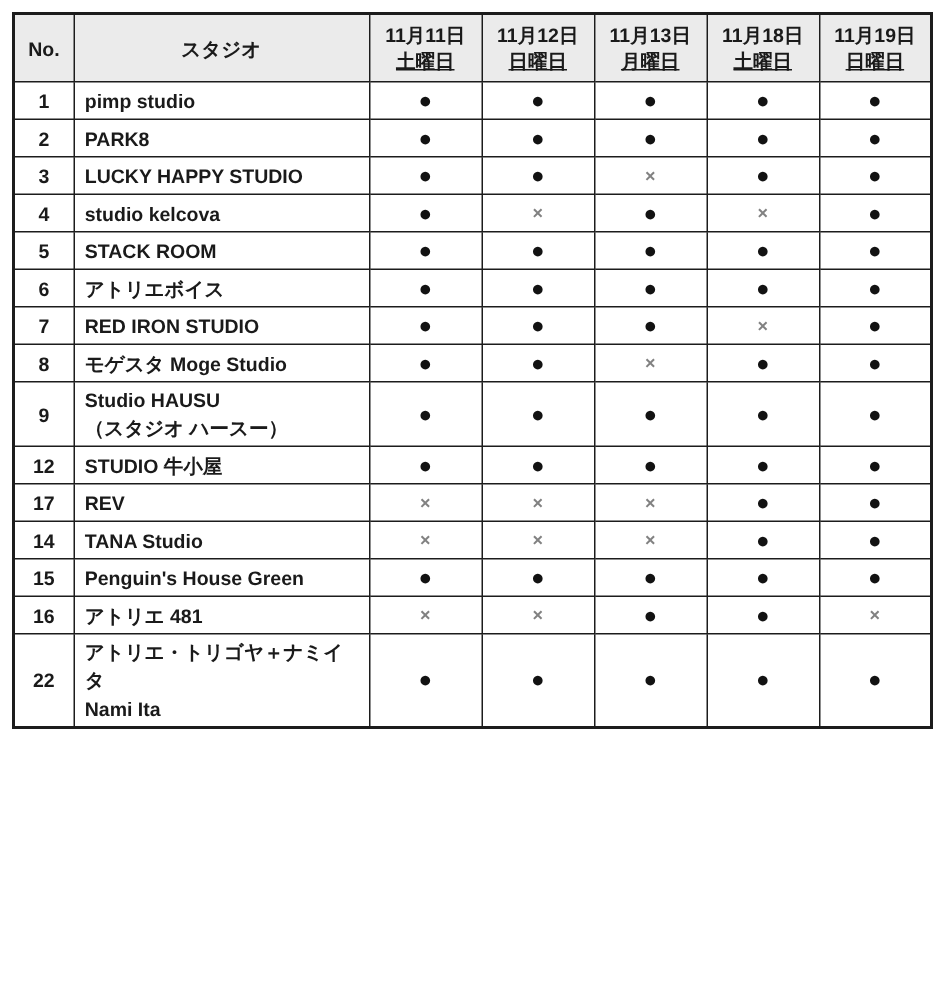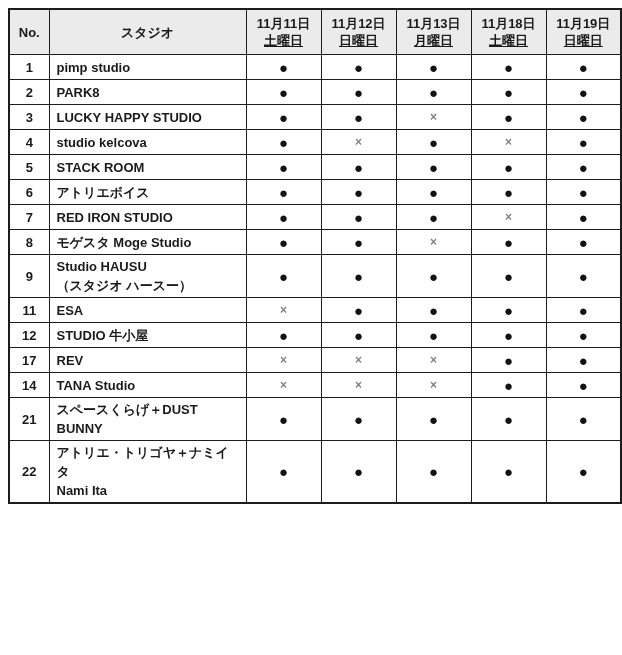--- a/index.html
+++ b/index.html
@@ -180,29 +180,20 @@
           <td class="col-no">9</td>
           <td class="col-studio">Studio HAUSU
 （スタジオ ハースー）</td>
           <td class="col-mark circle">●</td>
           <td class="col-mark circle">●</td>
           <td class="col-mark circle">●</td>
           <td class="col-mark circle">●</td>
           <td class="col-mark circle">●</td>
         </tr>
         <tr>
-          <td class="col-no">11</td>
-          <td class="col-studio">ESA</td>
-          <td class="col-mark cross">×</td>
-          <td class="col-mark circle">●</td>
-          <td class="col-mark circle">●</td>
-          <td class="col-mark circle">●</td>
-          <td class="col-mark circle">●</td>
-        </tr>
-        <tr>
           <td class="col-no">12</td>
           <td class="col-studio">STUDIO 牛小屋</td>
           <td class="col-mark circle">●</td>
           <td class="col-mark circle">●</td>
           <td class="col-mark circle">●</td>
           <td class="col-mark circle">●</td>
           <td class="col-mark circle">●</td>
         </tr>
         <tr>
           <td class="col-no">17</td>
@@ -216,27 +207,36 @@
         <tr>
           <td class="col-no">14</td>
           <td class="col-studio">TANA Studio</td>
           <td class="col-mark cross">×</td>
           <td class="col-mark cross">×</td>
           <td class="col-mark cross">×</td>
           <td class="col-mark circle">●</td>
           <td class="col-mark circle">●</td>
         </tr>
         <tr>
-          <td class="col-no">21</td>
-          <td class="col-studio">スペースくらげ＋DUST BUNNY</td>
-          <td class="col-mark circle">●</td>
-          <td class="col-mark circle">●</td>
-          <td class="col-mark circle">●</td>
-          <td class="col-mark circle">●</td>
-          <td class="col-mark circle">●</td>
+          <td class="col-no">15</td>
+          <td class="col-studio">Penguin's House Green</td>
+          <td class="col-mark circle">●</td>
+          <td class="col-mark circle">●</td>
+          <td class="col-mark circle">●</td>
+          <td class="col-mark circle">●</td>
+          <td class="col-mark circle">●</td>
+        </tr>
+        <tr>
+          <td class="col-no">16</td>
+          <td class="col-studio">アトリエ 481</td>
+          <td class="col-mark cross">×</td>
+          <td class="col-mark cross">×</td>
+          <td class="col-mark circle">●</td>
+          <td class="col-mark circle">●</td>
+          <td class="col-mark cross">×</td>
         </tr>
         <tr>
           <td class="col-no">22</td>
           <td class="col-studio">アトリエ・トリゴヤ＋ナミイタ
 Nami Ita</td>
           <td class="col-mark circle">●</td>
           <td class="col-mark circle">●</td>
           <td class="col-mark circle">●</td>
           <td class="col-mark circle">●</td>
           <td class="col-mark circle">●</td>

